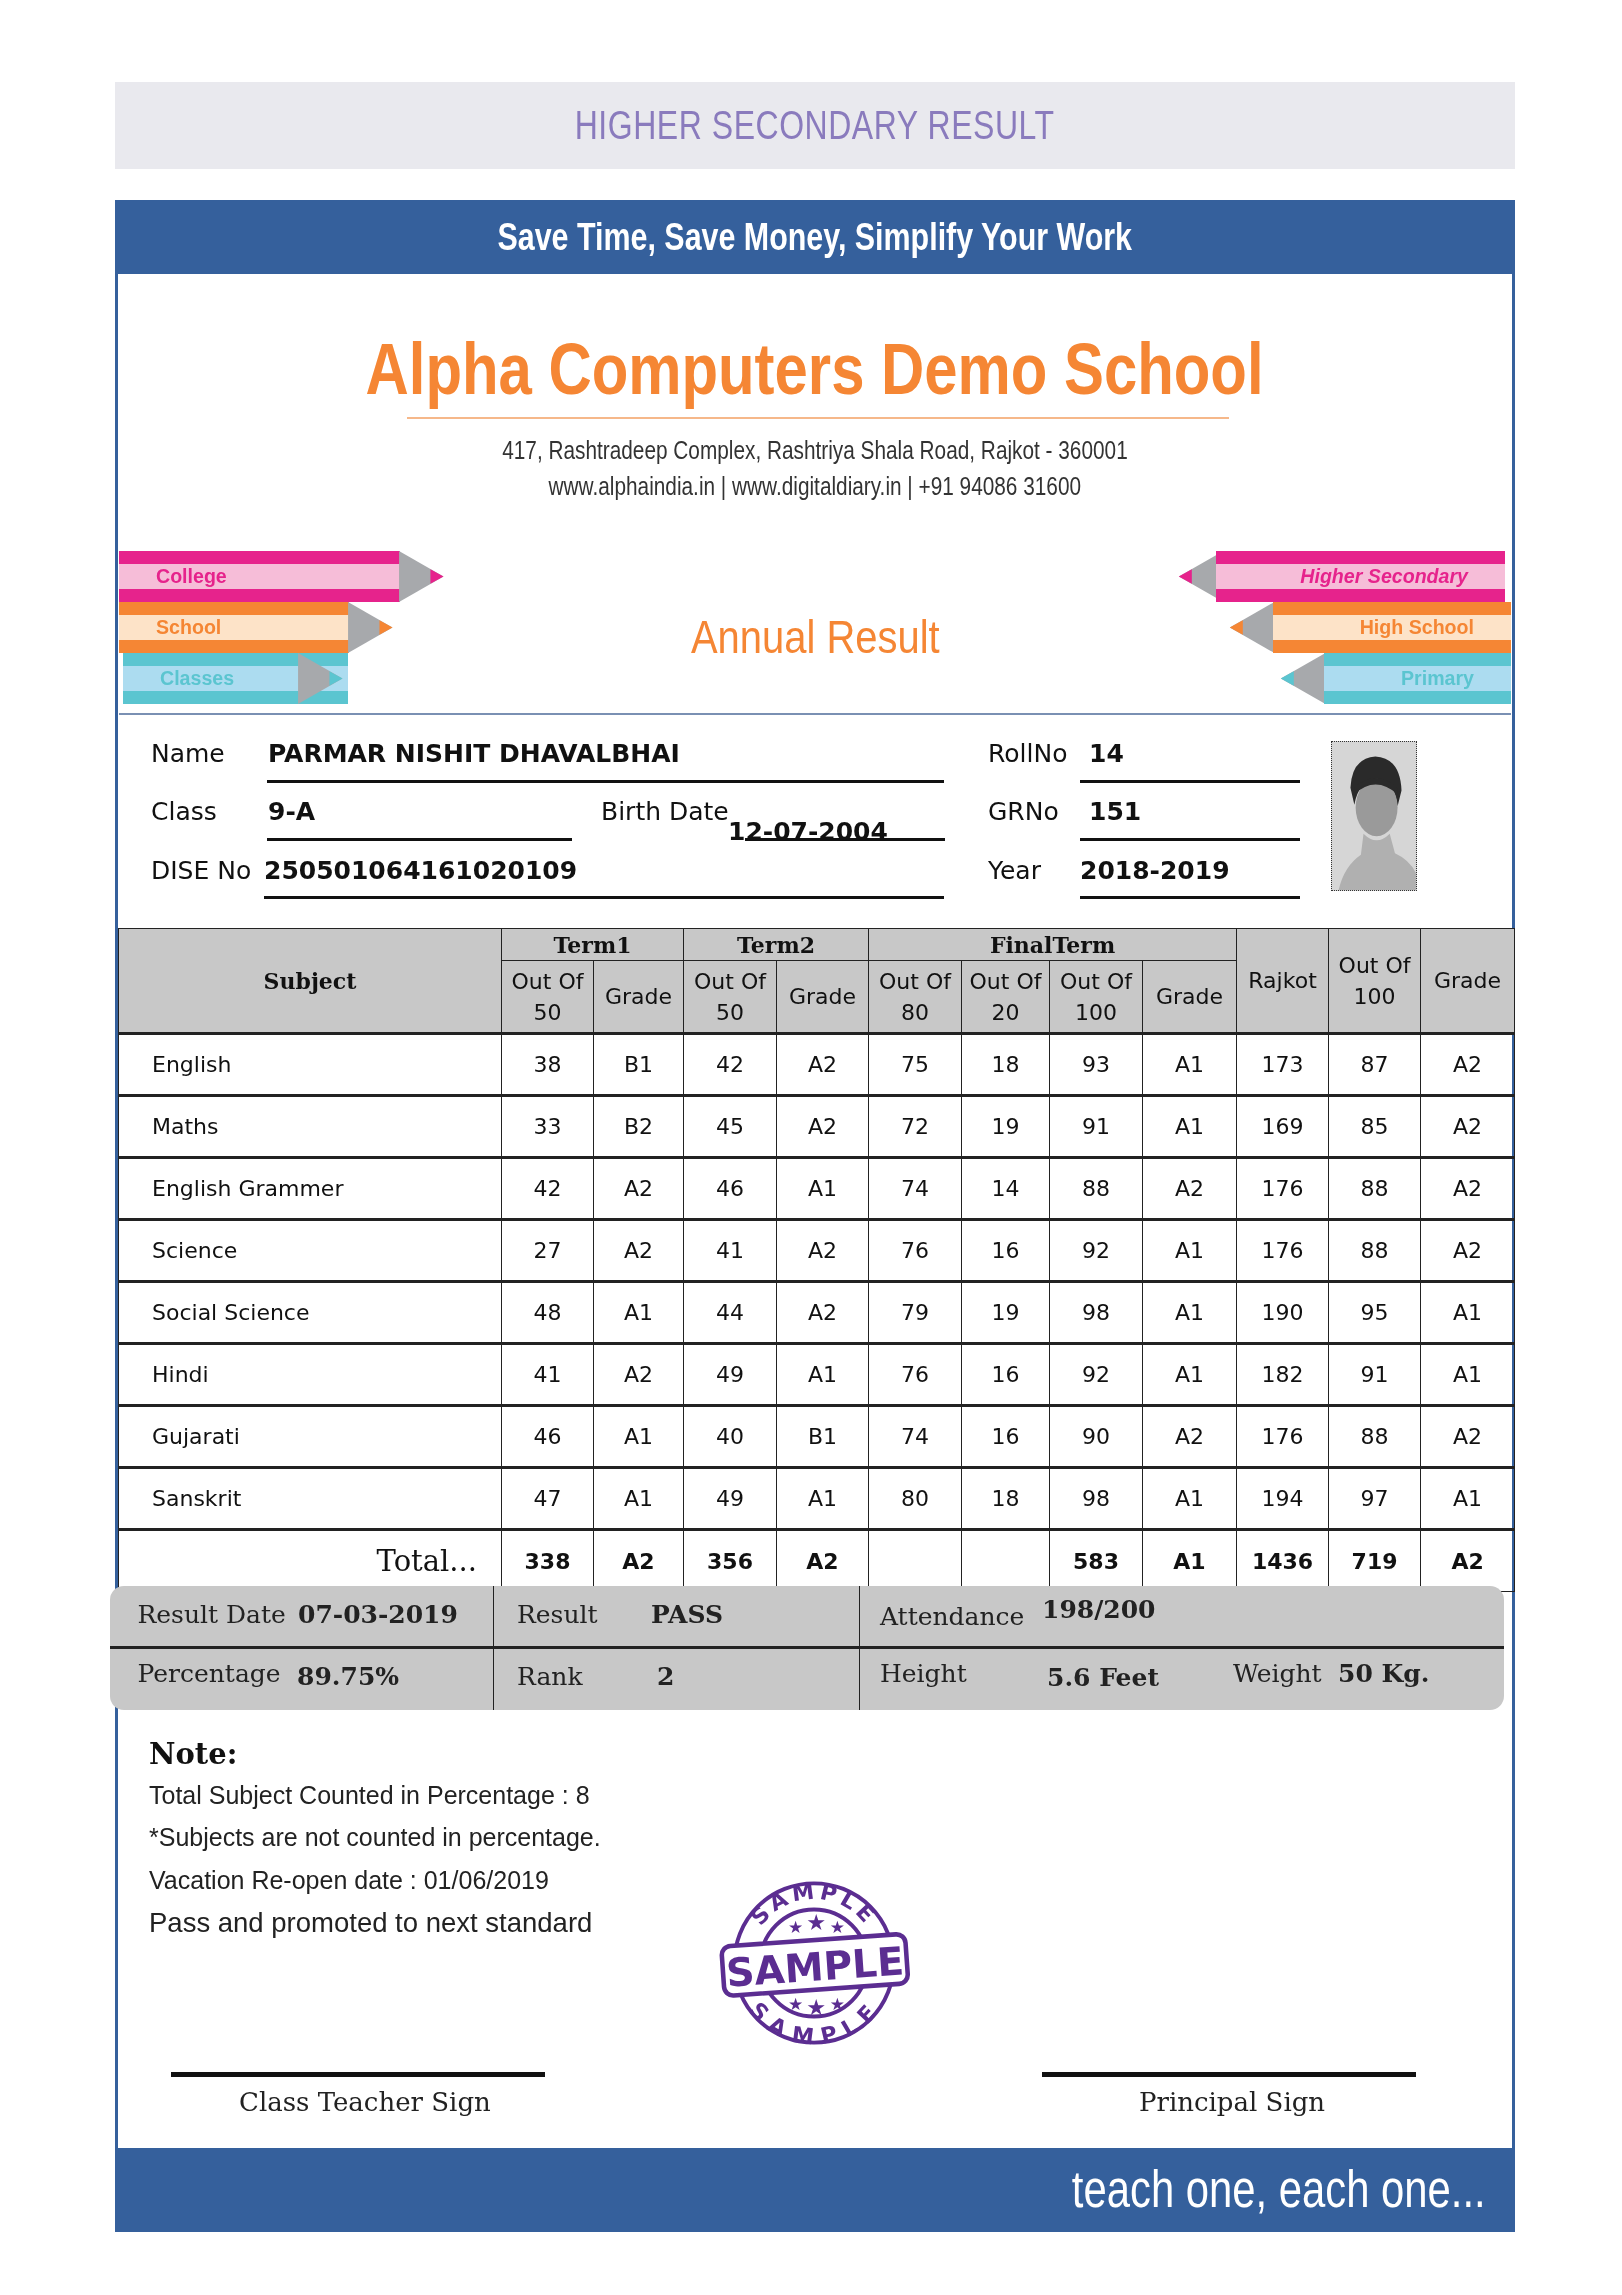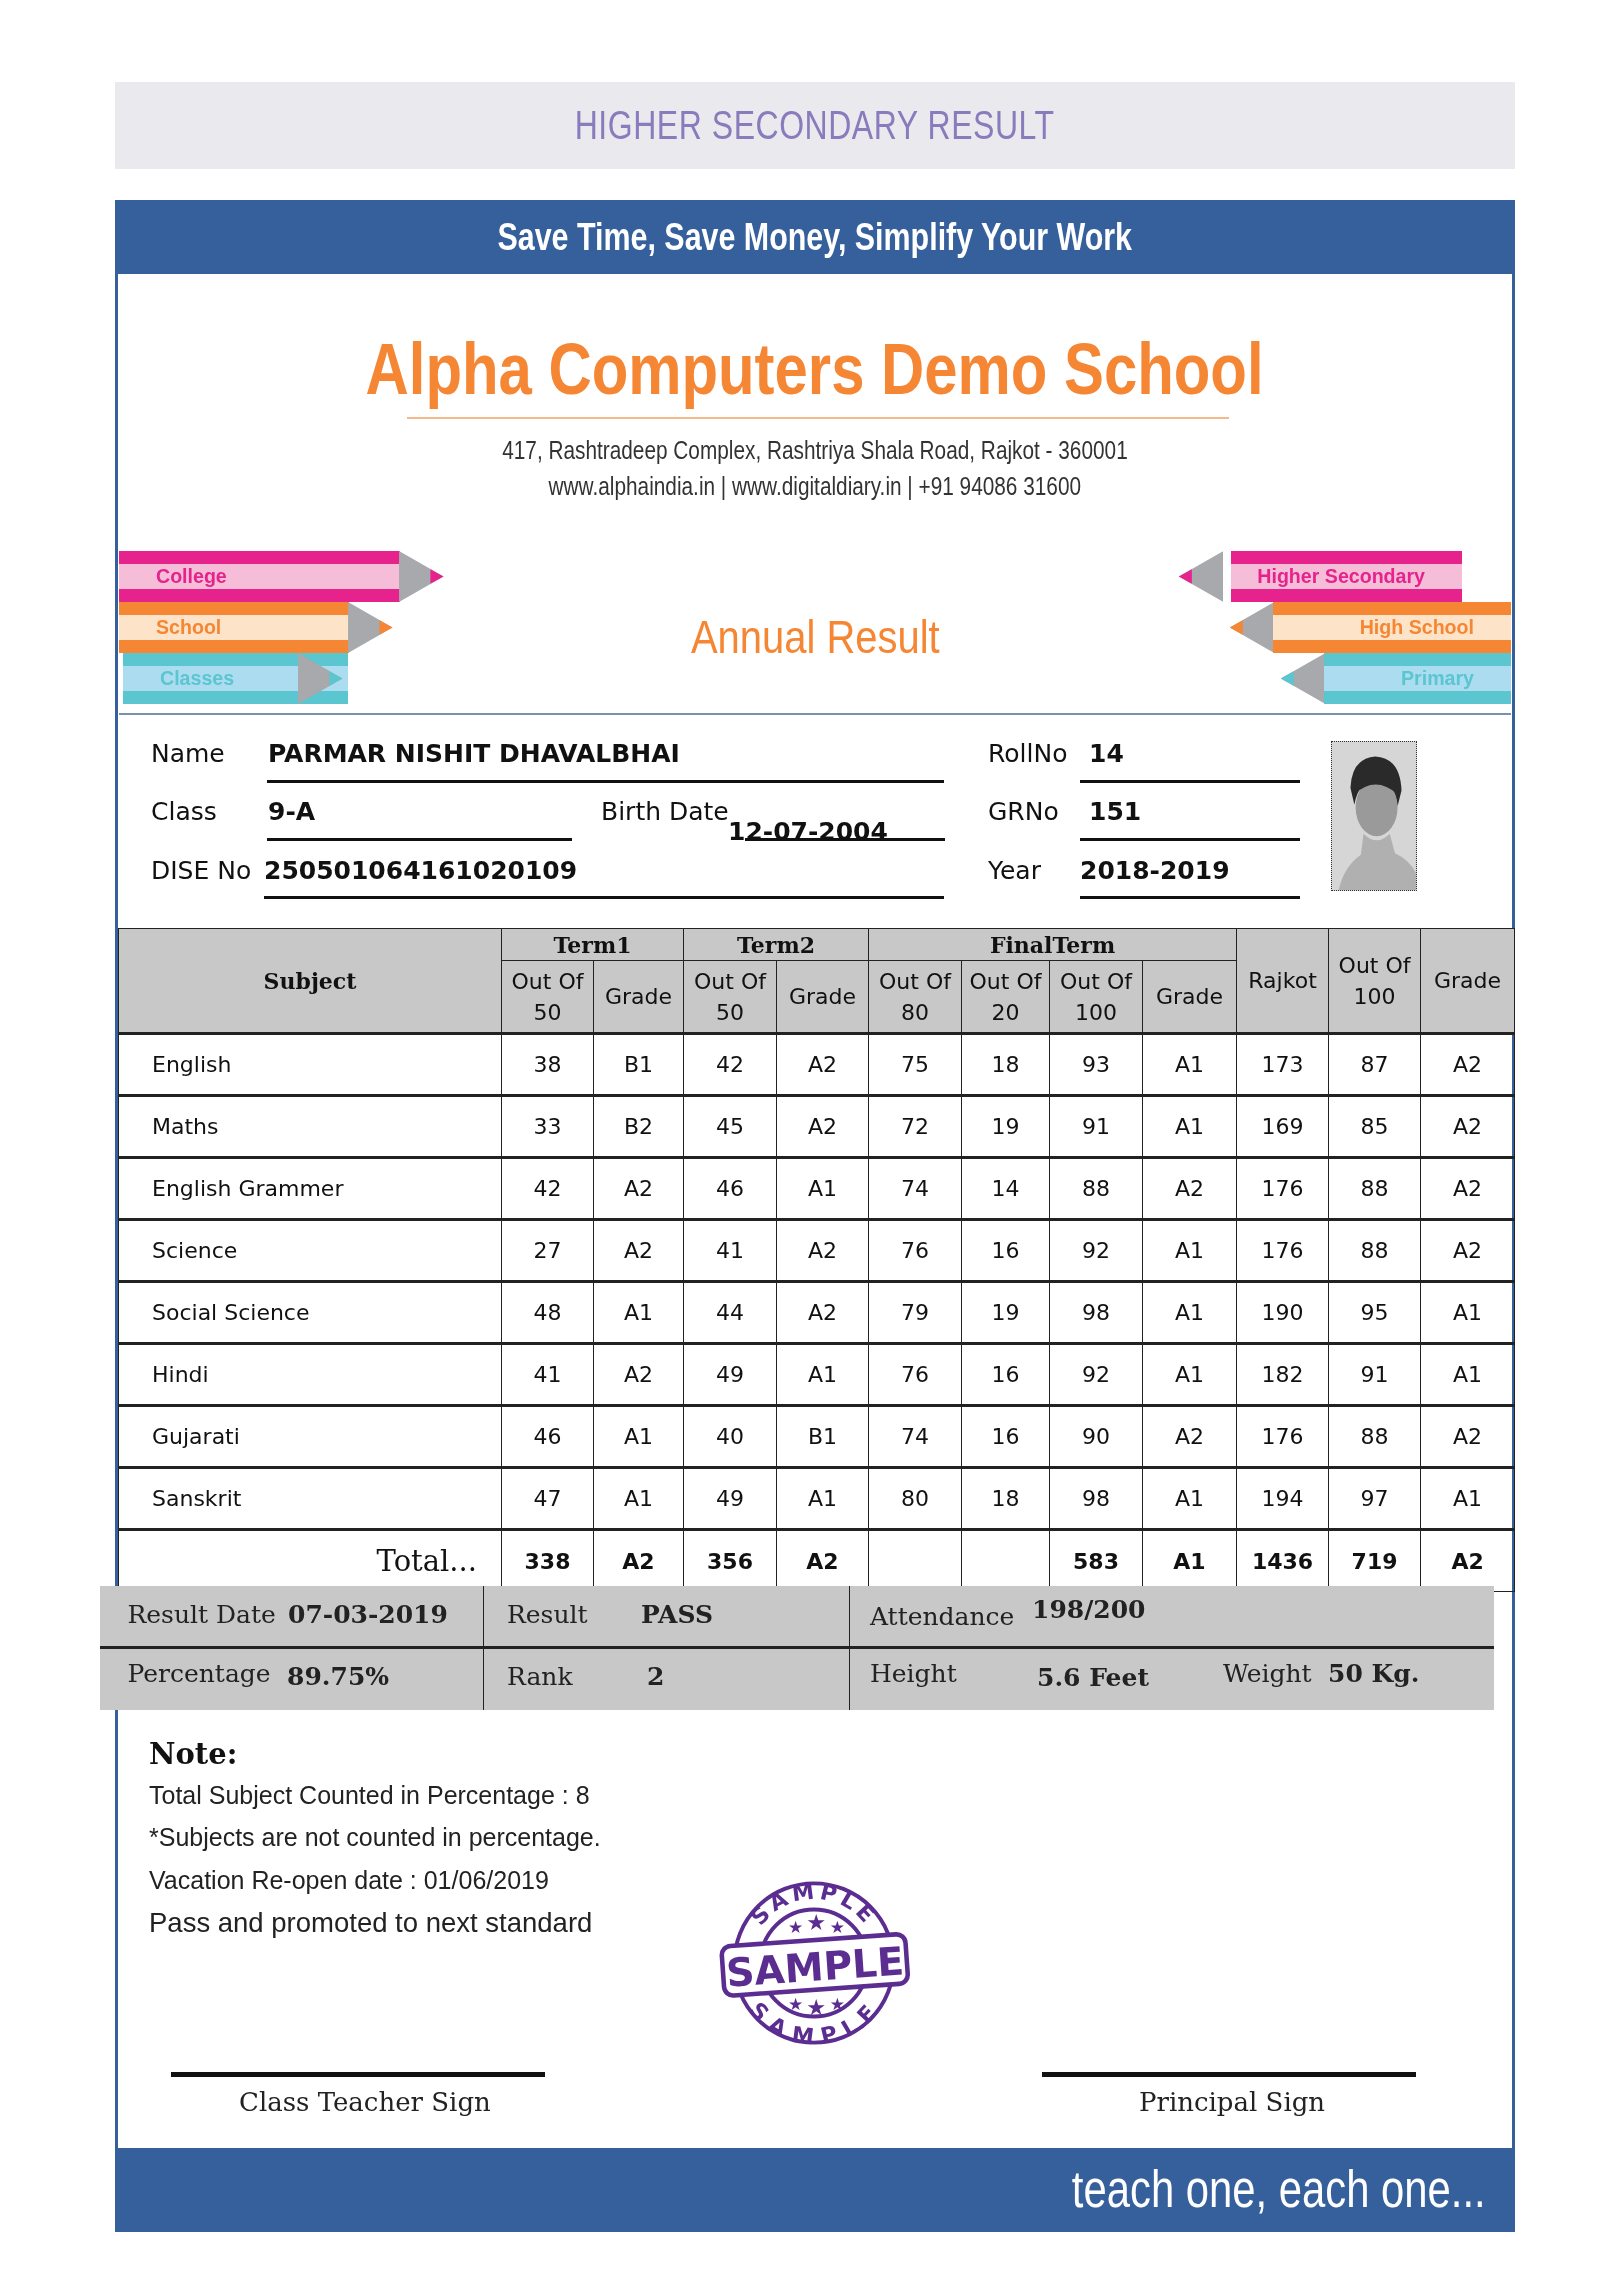--- a/index.html
+++ b/index.html
@@ -47,21 +47,21 @@
   table.marks thead th { background: #c8c8c8; }
   table.marks .grp { font-family: "DejaVu Serif", serif; font-weight: bold; font-size: 22px; height: 31px; }
   table.marks .sub { height: 71px; line-height: 31px; font-size: 22px; }
   table.marks tbody tr { height: 62px; }
   table.marks tbody tr td { border-top: 3.3px solid #222; }
   table.marks td.subject { text-align: left; padding-left: 33px; }
   table.marks tr.total td { font-weight: bold; }
   table.marks tr.total td.total-label { text-align: right; padding-right: 24px; font-family: "DejaVu Serif", serif; font-weight: normal; font-size: 29px; }
 
   
-  .summary { left: 100px; top: 1586px; width: 1394px; height: 124px; background: #c8c8c8; }
+  .summary { left: 110px; top: 1586px; width: 1394px; height: 124px; background: #c8c8c8; border-radius: 14px; }
   .summary .sep-h { position: absolute; left: 0; right: 0; top: 60px; height: 3.3px; background: #222; }
   .summary .sep-v { position: absolute; top: 0; bottom: 0; width: 1.3px; background: #222; }
   .s-lbl { position: absolute; font-family: "DejaVu Serif", serif; font-size: 25px; color: #222; }
   .s-val { position: absolute; font-family: "DejaVu Serif", serif; font-size: 25px; font-weight: bold; color: #222; }
 
   
   .note-title { left: 149px; top: 1737px; font-family: "DejaVu Serif", serif; font-weight: bold; font-size: 29px; }
   .note-line { left: 149px; font-size: 25px; color: #222; white-space: nowrap; }
 
   .stamp { left: 703px; top: 1878px; width: 222px; height: 170px; }
@@ -126,21 +126,21 @@
       <polygon points="0,0 68,39 0,78" fill="#a7a9ac"></polygon>
       <polygon points="48,28 68,39 48,50" fill="#5bc5d0"></polygon>
     </svg>
 </div>
 
 <div class="abs pencil" style="left:1171px; top:551px; width:340px;">
   <svg width="52" height="51" style="left:0;" viewBox="0 0 80 78">
       <polygon points="80,0 12,39 80,78" fill="#a7a9ac"></polygon>
       <polygon points="32,28 12,39 32,50" fill="#e6238c"></polygon>
     </svg>
-  <div class="body" style="left:60px; width:231px;">
+  <div class="body" style="left:45px; width:289px;font-style:italic;">
     <div class="band" style="top:0; background:#e6238c;"></div>
     <div class="mid" style="background:#f6bdd8;"></div>
     <div class="band" style="top:38px; background:#e6238c;"></div>
     <div class="lbl" style="right:37px; color:#e6238c;">Higher Secondary</div>
   </div>
 </div>
 <div class="abs pencil" style="left:1222px; top:602px; width:289px;">
   <svg width="52" height="51" style="left:0;" viewBox="0 0 80 78">
       <polygon points="80,0 12,39 80,78" fill="#a7a9ac"></polygon>
       <polygon points="32,28 12,39 32,50" fill="#f58634"></polygon>

